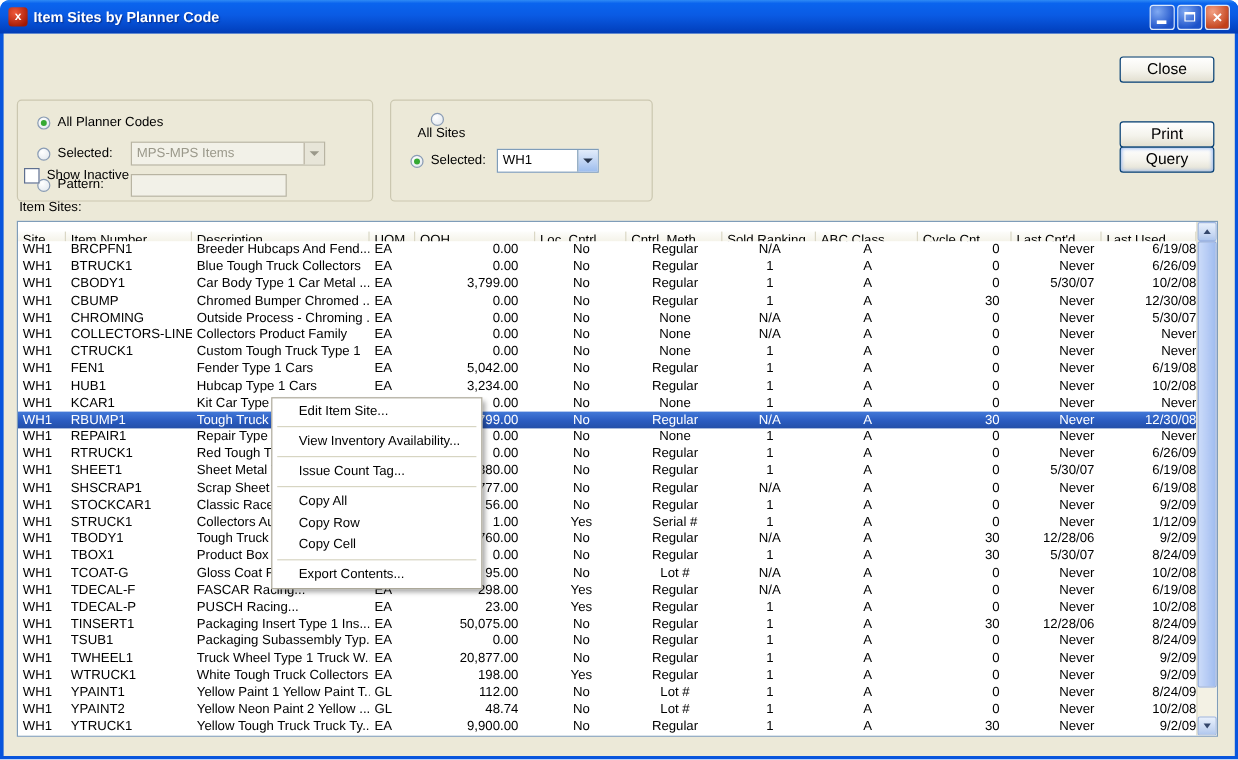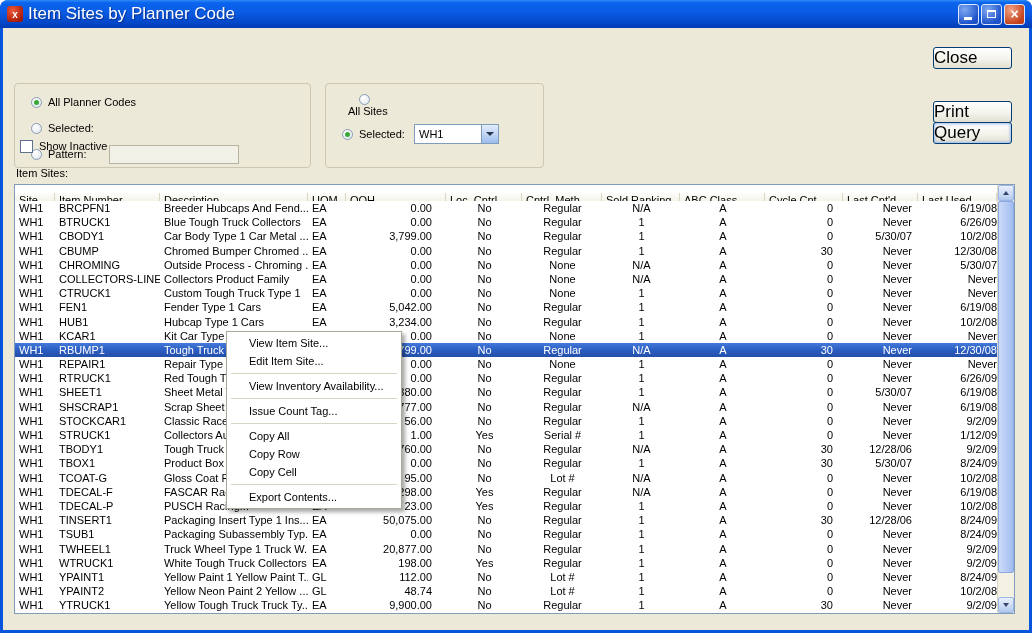--- a/index.html
+++ b/index.html
@@ -8,21 +8,21 @@
 
   .window { position:relative; width:1032px; height:633px; background:#0855DD;
             border-radius:8px 8px 0 0; overflow:hidden; }
 
   
   .titlebar { position:absolute; top:0; left:0; width:1032px; height:28px;
     background:linear-gradient(180deg,#2E8AF5 0%,#0A64EE 10%,#0A5BE4 45%,#0345C5 85%,#023CB4 100%);
     border-radius:7px 7px 0 0; display:flex; align-items:center; padding:0 7px; }
   .app-icon { width:16px; height:16px; border-radius:3px; background:radial-gradient(circle at 35% 30%, #F05A3C, #A31803 80%);
     display:flex; align-items:center; justify-content:center; color:#fff; font-weight:bold; font-size:10px; margin-right:5px; flex:none; }
-  .title-text { color:#fff; font-weight:normal; font-size:17px; text-shadow:1px 1px 1px #09318F; flex:1 1 auto;
+  .title-text { color:#fff; font-weight:bold; font-size:12px; text-shadow:1px 1px 1px #09318F; flex:1 1 auto;
     white-space:nowrap; overflow:hidden; }
   .caption-buttons { display:flex; flex:none; }
   .cap-btn { width:21px; height:21px; border:1px solid #DDE9FB; border-radius:3px; margin-left:2px;
     display:flex; align-items:center; justify-content:center; position:relative; }
   .cap-btn.minb, .cap-btn.maxb { background:radial-gradient(circle at 30% 25%, #7FA9F2, #1C51C9 75%); }
   .cap-btn.closeb { background:radial-gradient(circle at 30% 25%, #F3A184, #C2411A 75%); }
   .glyph-min { position:absolute; left:5px; bottom:4px; width:8px; height:3px; background:#fff; }
   .glyph-max { width:9px; height:8px; border:1px solid #fff; border-top-width:2px; }
   .glyph-close { color:#fff; font-size:14px; font-weight:bold; line-height:1; }
 
@@ -50,21 +50,21 @@
   .combo.disabled { border-color:#B8B4A2; background:#F2F1E8; }
   .combo.disabled .combo-text { color:#9A988A; }
   .combo.disabled .combo-btn { border-left-color:#B8B4A2; background:#E7E5D8; }
   .combo.disabled .combo-arrow { border-top-color:#9A988A; }
 
   .text-input { height:19px; border:1px solid #B8B4A2; background:#F2F1E8; font-family:"Liberation Sans",sans-serif;
     font-size:11px; padding:0 3px; }
 
   .btn { position:absolute; left:930px; width:79px; height:22px; border:1px solid #003C74; border-radius:3px;
     background:linear-gradient(180deg,#FFFFFF 0%,#F4F3EC 55%,#E2DFD0 100%);
-    font-size:17px; text-align:left; line-height:20px; cursor:default; }
+    font-size:13px; text-align:center; line-height:20px; cursor:default; }
   .btn.default { box-shadow:inset 0 0 3px 1px #9DBBF0;margin-top:48px; }
 
   .checkbox { width:13px; height:13px; border:1px solid #5E6F8F; background:#fff; flex:none; }
 
   .section-label { position:absolute; white-space:nowrap; }
 
   
   .table-frame { position:absolute; left:11px; top:156px; width:1001px; height:430px;
     border:1px solid #7F9DB9; background:#fff; overflow:hidden; }
   .thead { position:absolute; left:0; top:8px; width:982px; height:16px; display:flex;
@@ -129,20 +129,26 @@
   <div class="client">
 
     <div class="groupbox gb-planner">
       <div class="field-row" style="left:16px; top:8px;">
         <span class="radio checked"></span>
         <span class="lbl">All Planner Codes</span>
       </div>
       <div class="field-row" style="left:16px; top:34px;">
         <span class="radio"></span>
         <span class="lbl">Selected:</span>
+      </div>
+      <div class="combo disabled" style="position:absolute; left:94px; top:34px; width:162px;">
+        <span class="combo-text">MPS-MPS Items</span>
+        <span class="combo-btn">
+            <span class="combo-arrow"></span>
+          </span>
       </div>
       <div class="field-row" style="left:16px; top:60px;">
         <span class="radio"></span>
         <span class="lbl">Pattern:</span>
       </div>
       <input class="text-input" style="position: absolute; left: 94px; top: 61px; width: 130px;" disabled="" value="">
     </div>
 
     <div class="groupbox gb-sites">
       <div class="field-row" style="left:16px; top:10px;flex-direction:column;">
@@ -602,21 +608,20 @@
         <div class="scroll-track">
           <div class="scroll-thumb"></div>
         </div>
         <div class="scroll-btn down">
             <span class="tri-down"></span>
           </div>
       </div>
     </div>
 
     <div class="context-menu">
-        <div class="menu-item">View Item Site...</div>
         <div class="menu-item">Edit Item Site...</div>
         <div class="menu-sep"></div>
         <div class="menu-item">View Inventory Availability...</div>
         <div class="menu-sep"></div>
         <div class="menu-item">Issue Count Tag...</div>
         <div class="menu-sep"></div>
         <div class="menu-item">Copy All</div>
         <div class="menu-item">Copy Row</div>
         <div class="menu-item">Copy Cell</div>
         <div class="menu-sep"></div>

